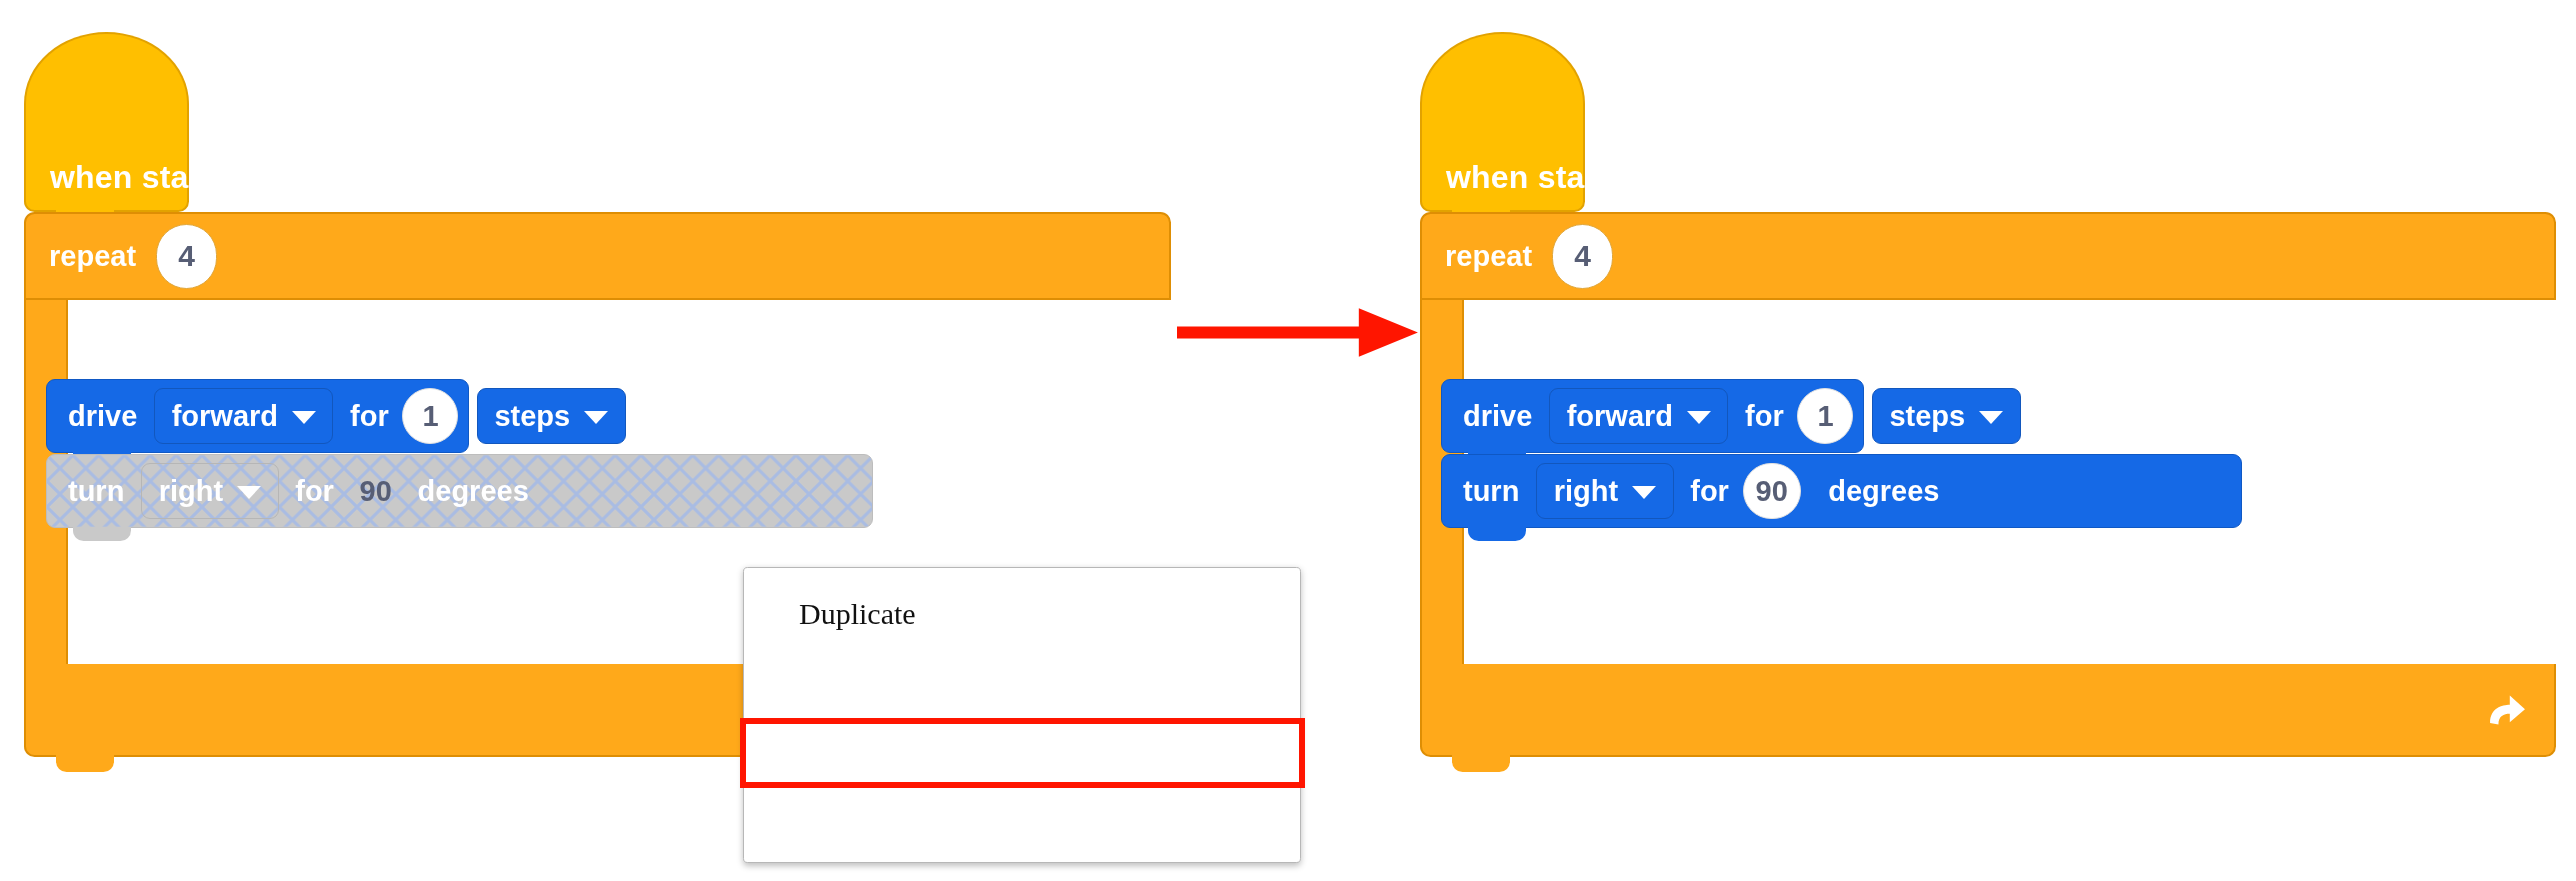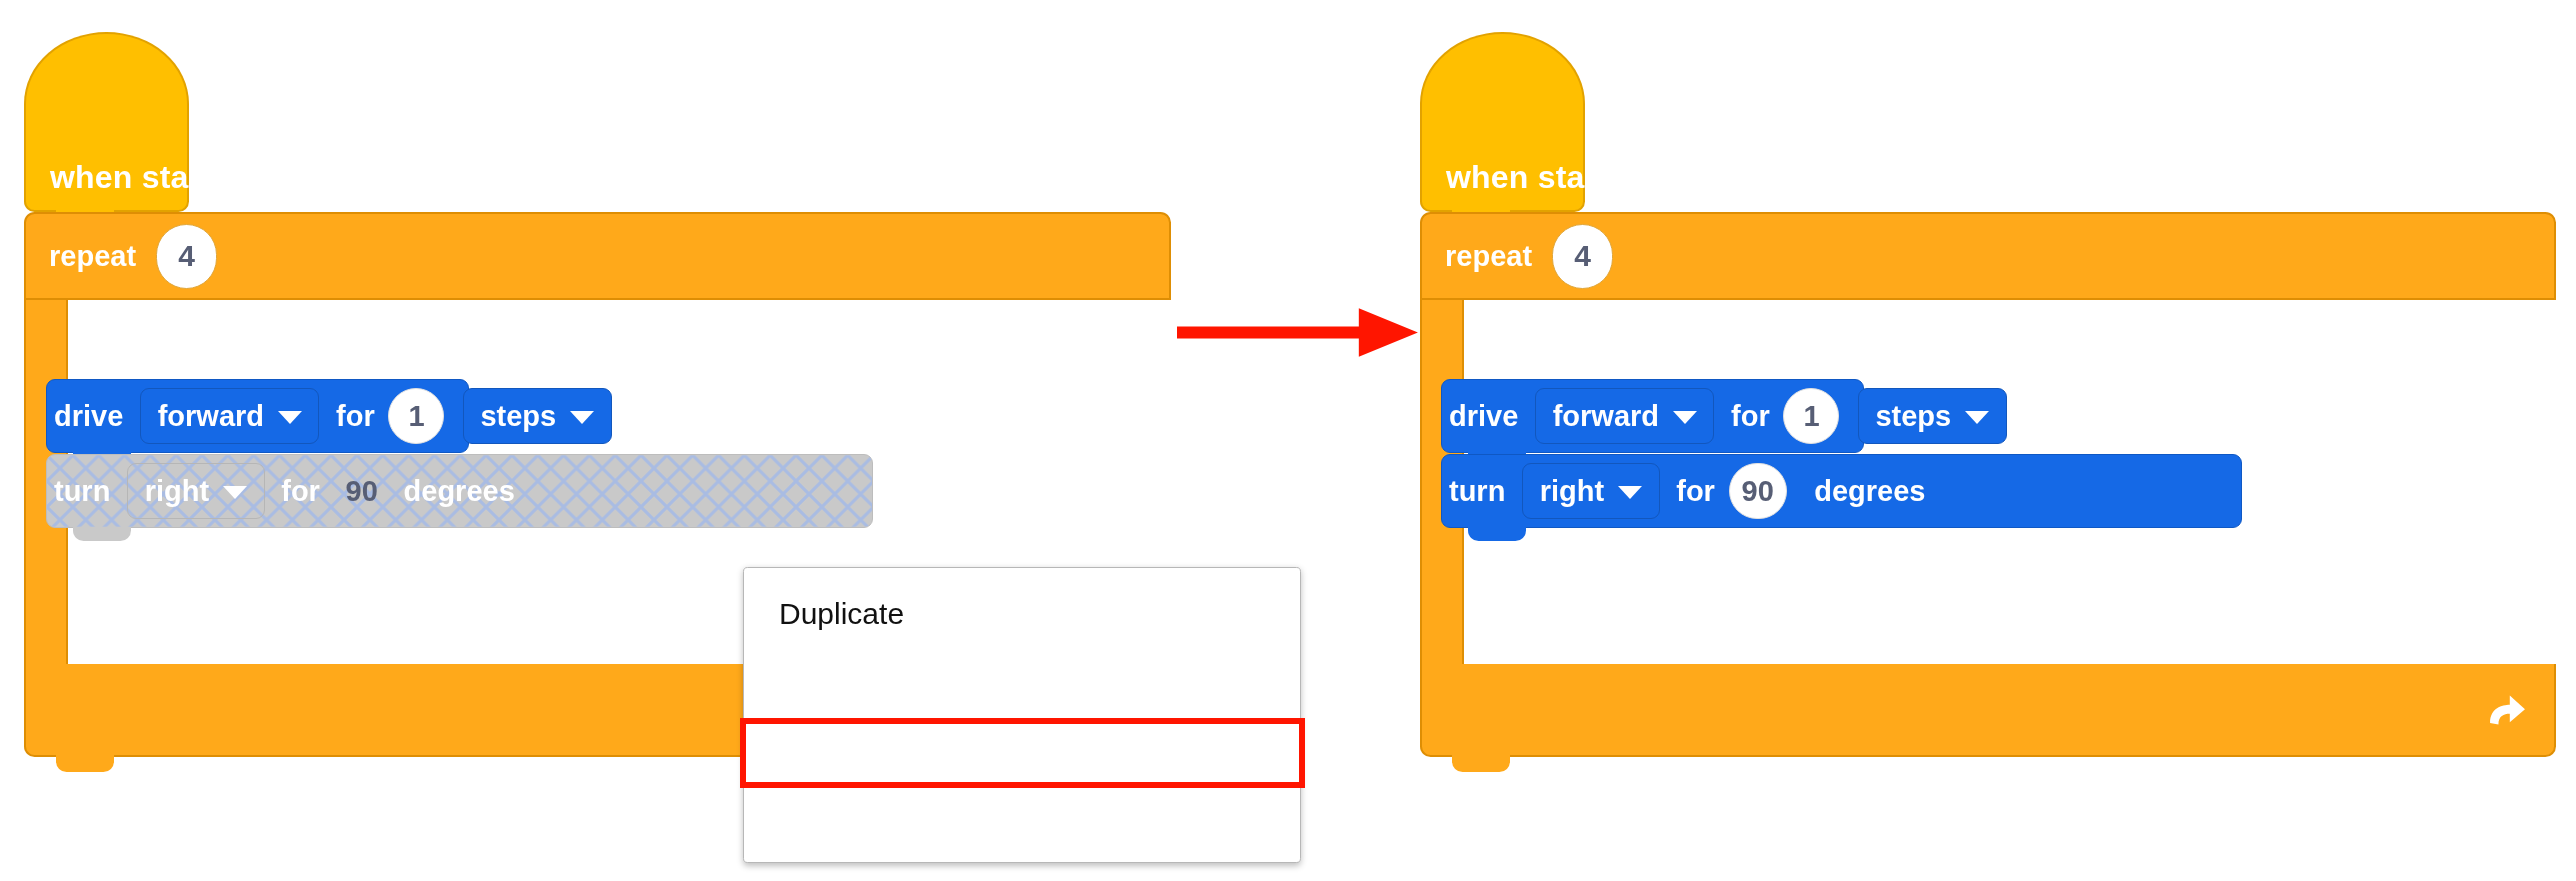--- a/index.html
+++ b/index.html
@@ -68,21 +68,21 @@
   .stack.disabled{
     background:#C9C9C9;border-color:#BDBDBD;
   }
   .hatch{
     position:absolute;inset:0;border-radius:7.6px;overflow:hidden;pointer-events:none;
   }
   .hatch svg{display:block;width:100%;height:100%;}
 
   .row{
     position:absolute;left:0;top:0;height:100%;
-    display:flex;align-items:center;gap:0;padding-left:7px;
+    display:flex;align-items:center;gap:0;padding-left:21px;
   }
   .lbl{
     color:#ffffff;font-size:29px;font-weight:bold;white-space:nowrap;
   }
   .lbl.dim{color:#ffffff;}
 
   
   .dd{
     display:flex;align-items:center;gap:13.7px;
     background:#1569E6;border:1.5px solid #1257BD;border-radius:9px;
@@ -115,22 +115,22 @@
   
   .red-arrow{position:absolute;}
 
   
   .ctxmenu{
     position:absolute;background:#ffffff;border:0.8px solid #B7B7B7;border-radius:4.6px;
     box-shadow:0 2.3px 6.8px rgba(0,0,0,.25);
     box-sizing:border-box;overflow:hidden;
   }
   .ctxitem{
-    height:64px;display:flex;align-items:center;padding-left:35px;
-    font-size:30px;color:#111111;white-space:nowrap;
+    height:64px;display:flex;align-items:center;padding-left:55px;
+    font-size:30px;color:#111111;white-space:nowrap;font-family:Liberation Serif, serif;
   }
   .ctxitem.disabled{color:#C0C0C0;}
   .ctxitem.highlight{background:#D7E6F4;}
   .ctxpad{height:13.7px;}
   .red-box{
     position:absolute;border:6.8px solid #FF1500;box-sizing:border-box;
     pointer-events:none;
   }
 </style>
 </head>

